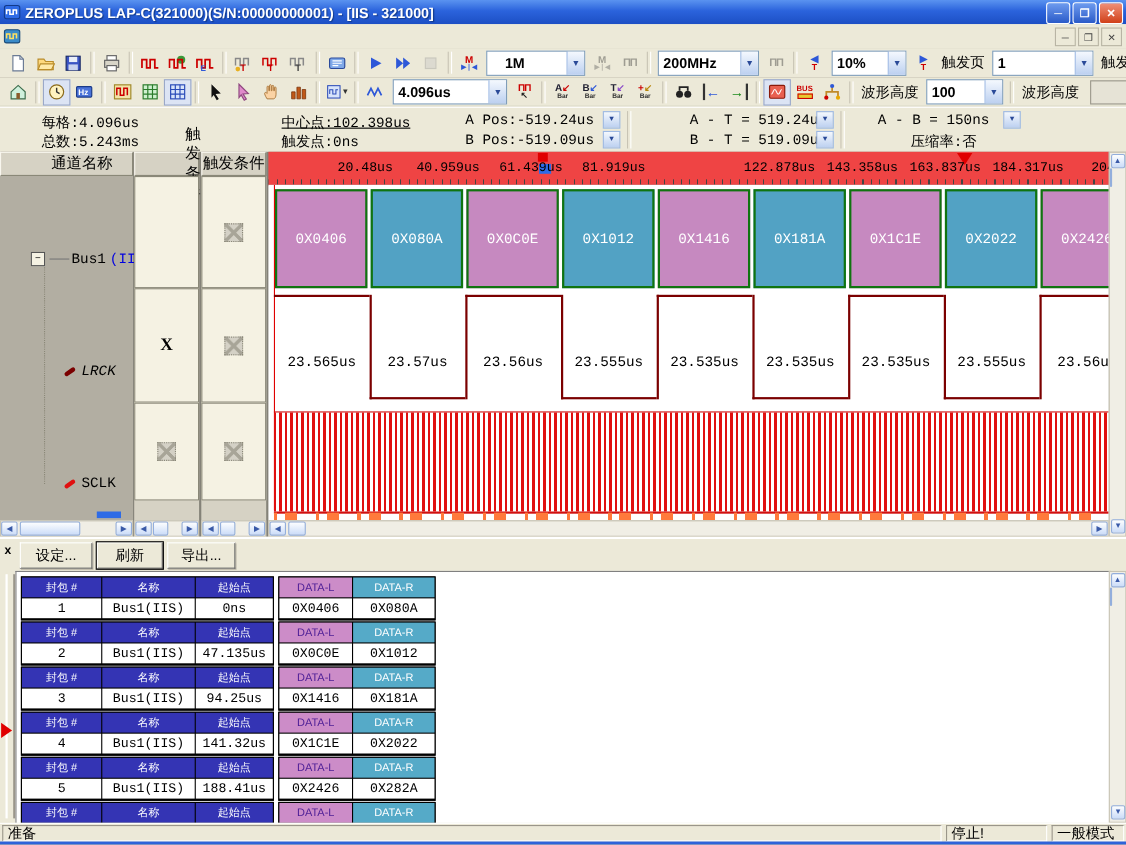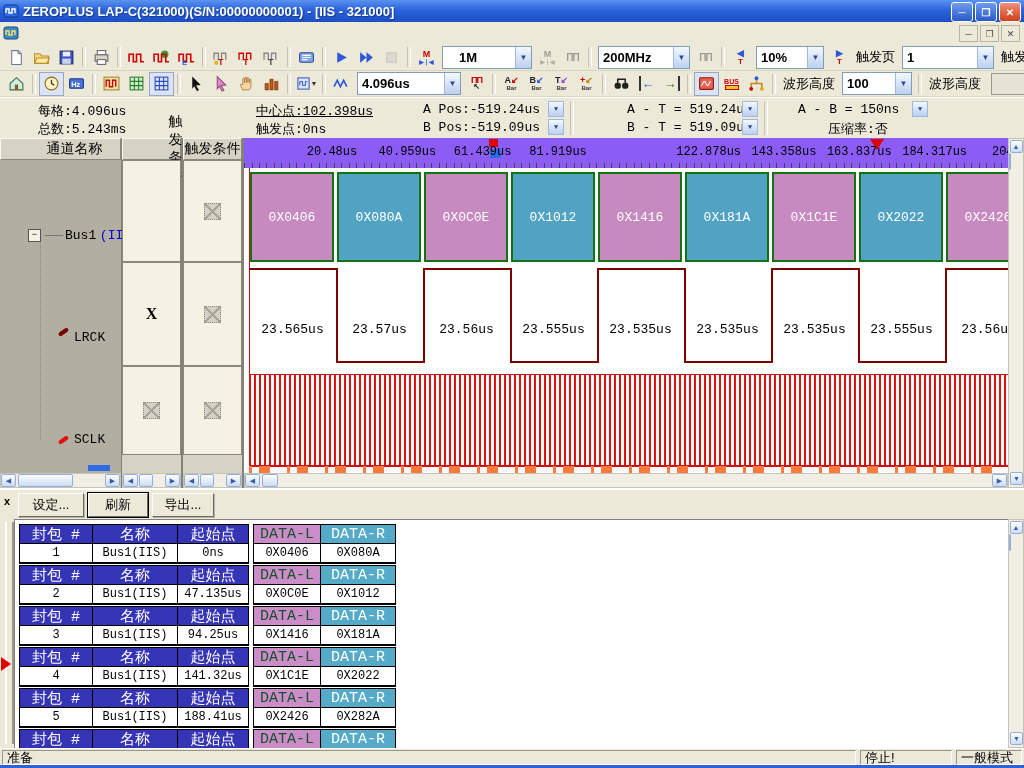--- a/index.html
+++ b/index.html
@@ -61,21 +61,21 @@
   .xmark{font-family:"Liberation Serif",serif;font-weight:bold;font-size:16px;}
   .pen{display:inline-block;width:11px;height:4px;border-radius:2px;transform:rotate(-35deg);margin-right:5px;}
   
   .sb{position:absolute;height:15px;background:#F0EEE5;border:1px solid #C8C4B4;box-sizing:border-box;display:flex;align-items:center;}
   .sbtn{width:15px;height:13px;background:linear-gradient(#FDFEFF,#CBDCF8);border:1px solid #93AEDC;border-radius:2px;
     color:#3A5AA8;font-size:7px;display:flex;align-items:center;justify-content:center;box-sizing:border-box;flex:0 0 auto;}
   .sthumb{height:13px;background:linear-gradient(#FDFEFF,#CBDCF8);border:1px solid #93AEDC;border-radius:2px;box-sizing:border-box;}
   .vsb{position:absolute;width:16px;background:#F0EEE5;border:1px solid #C8C4B4;box-sizing:border-box;}
   .vsb .sbtn{width:13px;margin:1px auto;}
   
-  #ruler{left:244px;top:0px;width:764px;height:30px;background:#8b5cf6;overflow:hidden;position:absolute;border-bottom:1px solid #7f1d1d;}
+  #ruler{left:244px;top:0px;width:764px;height:30px;background:#ef4444;overflow:hidden;position:absolute;border-bottom:1px solid #7f1d1d;}
   .rlab{position:absolute;top:7px;transform:translateX(-50%);font-family:"Liberation Mono",monospace;font-size:12px;white-space:nowrap;}
   #ticks{position:absolute;left:0;bottom:0;width:100%;height:5px;
     background:repeating-linear-gradient(90deg,#444 0 1px,transparent 1px 7.5px);}
   #tmark{position:absolute;left:626px;top:1px;width:0;height:0;border-left:7px solid transparent;
     border-right:7px solid transparent;border-top:11px solid #E00000;}
   #flagA{position:absolute;left:245px;top:1px;width:9px;height:8px;background:#E00000;}
   #flagB{position:absolute;left:246px;top:11px;width:11px;height:9px;background:#2E6BE6;}
   #wvcontent{left:244px;top:30px;width:764px;height:305px;background:#fff;overflow:hidden;position:absolute;}
   .busblk{position:absolute;top:4px;height:90px;border:2px solid #107410;box-sizing:border-box;
     display:flex;align-items:center;justify-content:center;color:#fff;font-family:"Liberation Mono",monospace;font-size:13px;}
@@ -91,23 +91,23 @@
   #pkpanel{left:0;top:488px;width:1024px;height:260px;background:#ECE9D8;border-top:2px solid #fff;}
   .pbtn{position:absolute;top:3px;height:22px;background:#ECE9D8;border:1px solid;border-color:#FFF #6A6A6A #6A6A6A #FFF;
     box-shadow:1px 1px 0 #B8B4A4;display:flex;align-items:center;justify-content:center;}
   .pbtn.def{outline:1px solid #000;}
   #pktable{position:absolute;left:14px;top:29px;width:994px;height:229px;background:#fff;
     border:1px solid;border-color:#808080 #FFF #FFF #808080;overflow:hidden;}
   .pk{position:absolute;left:4px;display:flex;}
   .pkl,.pkr{display:grid;grid-auto-rows:18px;gap:1px;background:#000;border:1px solid #000;height:38px;}
   .pkl{grid-template-columns:72px 84px 70px;}
   .pkr{grid-template-columns:66px 74px;margin-left:4px;}
-  .pc{display:flex;align-items:center;justify-content:center;font-size:15px;font-family:Liberation Mono, monospace;}
+  .pc{display:flex;align-items:center;justify-content:center;font-size:10px;}
   .hc{background:#3434B4;color:#fff;}
-  .hl{background:#CC8CC8;color:#14532d;}
+  .hl{background:#CC8CC8;color:#4c1d95;}
   .hr{background:#55AAC8;color:#fff;}
   .vc{background:#fff;color:#000;font-family:"Liberation Mono",monospace;font-size:12px;}
   .pkmark{position:absolute;left:1px;width:0;height:0;border-top:7px solid transparent;border-bottom:7px solid transparent;
     border-left:10px solid #E00000;}
   #grip{position:absolute;left:5px;top:32px;width:5px;height:222px;border-left:2px solid #fff;border-right:2px solid #9A968A;}
   
   #statusbar{left:0;top:748px;width:1024px;height:17px;background:#ECE9D8;border-top:1px solid #fff;}
   .scell{position:absolute;top:1px;height:15px;border:1px solid;border-color:#9A968A #FFF #FFF #9A968A;
     display:flex;align-items:center;padding-left:4px;box-sizing:border-box;}
   #bluestrip{left:0;top:765px;width:1024px;height:3px;background:#2E62D9;}
@@ -467,21 +467,21 @@
   <div id="main" class="abs">
 
     <div class="colhead" style="left:0;width:121px;padding-left:28px;">通道名称</div>
     <div class="colbody" style="left:0;width:121px;height:313px;background:#B2AEA2;">
       <div style="position:absolute;left:40px;top:80px;height:200px;border-left:1px dotted #8A8878;"></div>
       <div style="position:absolute;left:28px;top:68px;display:flex;align-items:center;">
         <span style="width:11px;height:11px;background:#F5F2E3;border:1px solid #555;font-size:9px;line-height:9px;text-align:center;margin-right:4px;">−</span>
         <span style="width:18px;border-top:1px solid #777;margin-right:2px;"></span>
         <span class="mono">Bus1</span>&nbsp;<span class="mono" style="color:#0000E0;">(IIS)</span>
       </div>
-      <div style="position:absolute;left:58px;top:170px;display:flex;align-items:flex-start;">
+      <div style="position:absolute;left:58px;top:170px;display:flex;align-items:center;font-style:italic;">
         <span class="pen" style="background:#7B0000;"></span>
         <span class="mono">LRCK</span>
       </div>
       <div style="position:absolute;left:58px;top:272px;display:flex;align-items:center;">
         <span class="pen" style="background:#E01010;"></span>
         <span class="mono">SCLK</span>
       </div>
       <div style="position:absolute;left:88px;top:305px;width:22px;height:6px;background:#2E6BE6;"></div>
     </div>
 

